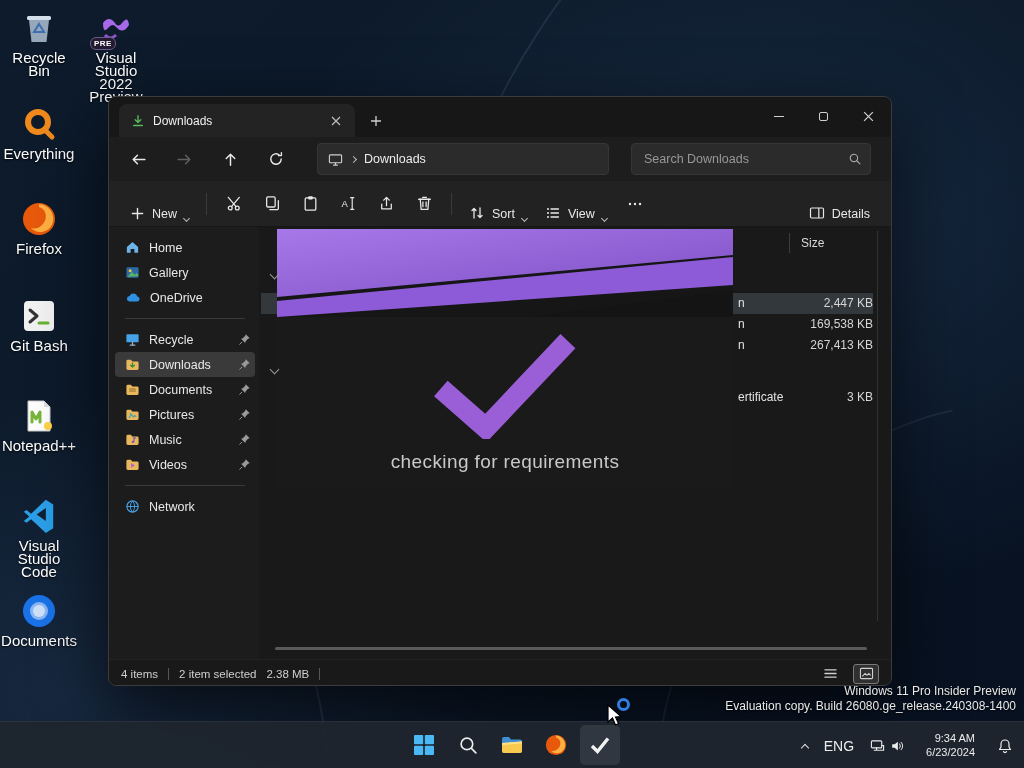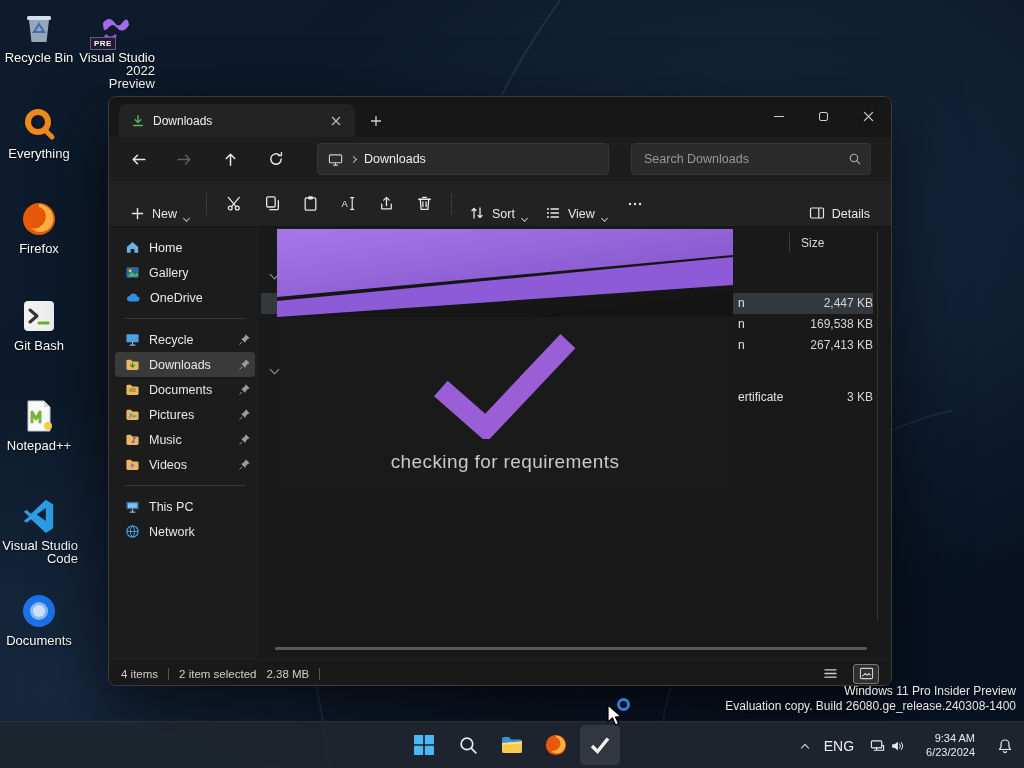--- a/index.html
+++ b/index.html
@@ -11,23 +11,23 @@
       radial-gradient(700px 500px at 6% 90%, rgba(80,120,180,.16), transparent 60%),
       linear-gradient(135deg,#0d1b2c,#0c1929 45%,#091424 75%,#071120);}
   .arc{position:absolute;border-radius:50%;border:2px solid transparent;pointer-events:none;}
   .arc1{width:900px;height:1150px;right:-320px;top:-260px;border-left-color:rgba(150,190,230,.12);transform:rotate(24deg);}
   .arc2{width:620px;height:820px;left:-300px;bottom:-380px;border-right-color:rgba(150,190,230,.14);transform:rotate(-18deg);}
   .arc3{width:400px;height:600px;right:-80px;bottom:-200px;border-left-color:rgba(150,190,230,.10);transform:rotate(40deg);}
 
   
   .dicon{position:absolute;width:78px;display:flex;flex-direction:column;align-items:center;gap:3px;cursor:default;}
   .dicon .img{width:40px;height:40px;display:flex;align-items:center;justify-content:center;position:relative;}
-  .dicon .lbl{font-size:13px;line-height:13px;color:#fff;text-align:right;text-shadow:0 1px 2px rgba(0,0,0,.9);}
+  .dicon .lbl{font-size:15px;line-height:13px;color:#fff;text-align:center;text-shadow:0 1px 2px rgba(0,0,0,.9);}
   .pre-badge{position:absolute;left:-6px;bottom:-2px;background:#241b33;border:1px solid #6a5a86;color:#fff;
-    font-size:8px;font-weight:bold;padding:1px 3px;border-radius:0;letter-spacing:.5px;}
+    font-size:8px;font-weight:bold;padding:1px 3px;border-radius:6px;letter-spacing:.5px;}
 
   
   .window{position:absolute;left:108px;top:96px;width:784px;height:590px;background:#1c1c1c;
     border:1px solid #3c3c3c;border-radius:8px;box-shadow:0 24px 70px rgba(0,0,0,.65);overflow:hidden;}
   .tabbar{position:relative;height:40px;background:#171717;display:flex;align-items:flex-end;}
   .tab{margin-left:10px;width:236px;height:33px;background:#232323;border-radius:8px 8px 0 0;
     display:flex;align-items:center;padding:0 8px 0 12px;gap:8px;}
   .tab-title{font-size:12px;color:#f0f0f0;flex:1;}
   .iconbtn-sm{width:22px;height:22px;border-radius:4px;display:flex;align-items:center;justify-content:center;}
   .newtab{margin:0 0 5px 10px;}
@@ -436,28 +436,20 @@
             </svg>
           <span>Videos</span>
           <svg class="pin" width="13" height="13" viewBox="0 0 16 16">
               <path d="M9.5 1.5 l5 5 -2.2.7 a14 14 0 0 1 -2.8 2.8 l-.7 2.2 -5 -5 2.2 -.7 a14 14 0 0 1 2.8 -2.8 z" fill="#9a9a9a"></path>
               <line x1="5" y1="11" x2="1.8" y2="14.2" stroke="#9a9a9a" stroke-width="1.2"></line>
             </svg>
         </div>
         <div class="ssep"></div>
         <div class="sitem">
           <svg width="15" height="15" viewBox="0 0 16 16">
-              <rect x="1.5" y="3" width="13" height="8" rx="1" fill="#2f6da8"></rect>
-              <rect x="3" y="4.5" width="10" height="5" fill="#7fc3ef"></rect>
-              <path d="M5.5 14 h5 M8 11 v3" stroke="#9ab4c8" stroke-width="1.3" stroke-linecap="round"></path>
-            </svg>
-          <span>This PC</span>
-        </div>
-        <div class="sitem">
-          <svg width="15" height="15" viewBox="0 0 16 16">
               <circle cx="8" cy="8" r="6" stroke="#47a3e8" stroke-width="1.2" fill="none"></circle>
               <path d="M2 8 h12 M8 2 a9 9 0 0 1 0 12 M8 2 a9 9 0 0 0 0 12" stroke="#47a3e8" stroke-width="1" fill="none"></path>
             </svg>
           <span>Network</span>
         </div>
       </div>
 
       <div class="content">
         <span class="col-size">Size</span>
         <div class="col-div1"></div>

